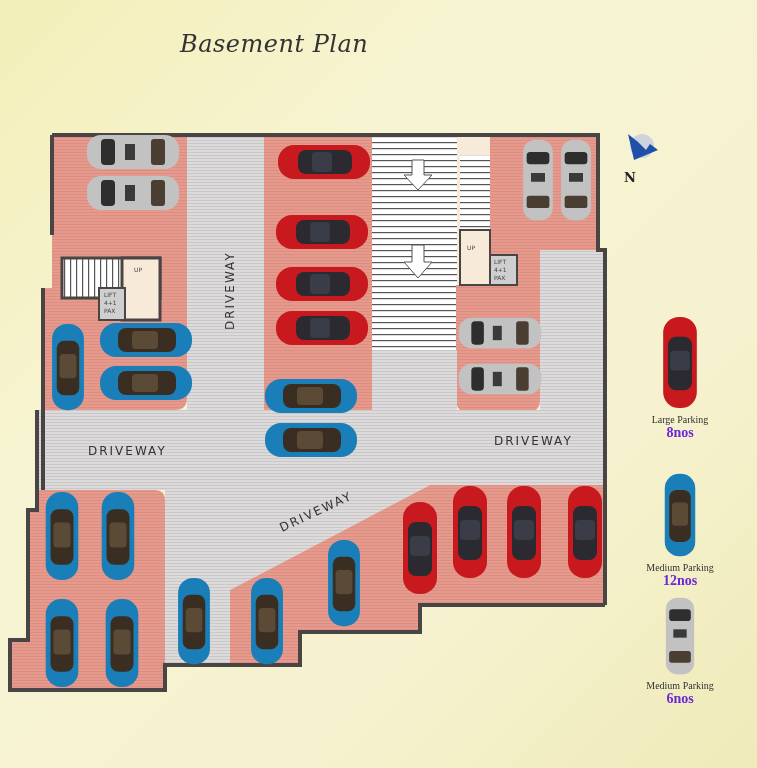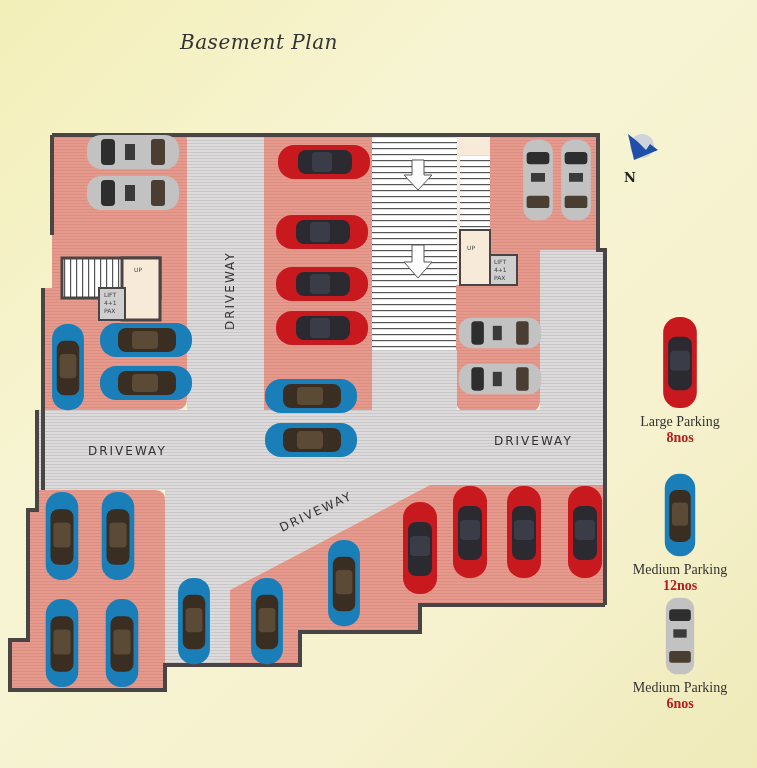--- a/index.html
+++ b/index.html
@@ -1,27 +1,27 @@
 <!DOCTYPE html>
 <html><head>
 <meta charset="utf-8">
 <style>
   html,body{margin:0;padding:0;}
   body{width:757px;height:768px;position:relative;overflow:hidden;
     background:linear-gradient(135deg,#f3efb8 0%,#f7f4d4 35%,#f6f2cf 70%,#efeab8 100%);
     font-family:"Liberation Serif",serif;}
-  .title{position:absolute;left:180px;top:30px;font-family:"DejaVu Serif",serif;font-style:italic;font-size:20px;color:#333;letter-spacing:0.5px;}
+  .title{position:absolute;left:180px;top:30px;font-family:"DejaVu Serif",serif;font-style:italic;font-size:24px;color:#333;letter-spacing:0.5px;}
   .compass{position:absolute;left:624px;top:130px;width:40px;height:52px;}
   .compass-n{position:absolute;left:624px;top:170px;font-family:"DejaVu Serif",serif;font-weight:bold;font-size:13px;color:#222;}
   svg.plan{position:absolute;left:0;top:0;}
   .drive-label{font-family:"DejaVu Sans",sans-serif;font-size:12px;letter-spacing:2px;fill:#333;}
   .small-label{font-family:"DejaVu Sans",sans-serif;font-size:6px;fill:#444;}
   .legend{position:absolute;left:620px;text-align:center;width:120px;}
-  .legend .name{font-family:"Liberation Serif",serif;font-size:14px;color:#333;}
-  .legend .count{font-family:"Liberation Serif",serif;font-size:14px;font-weight:bold;color:#b91c1c;}
+  .legend .name{font-family:"Liberation Serif",serif;font-size:10px;color:#333;}
+  .legend .count{font-family:"Liberation Serif",serif;font-size:14px;font-weight:bold;color:#6d28d9;}
 </style>
 </head>
 <body>
 
 <div class="title">Basement Plan</div>
 
 <svg class="compass" viewBox="0 0 40 52">
   <circle cx="18" cy="16" r="12" fill="#cfd3dc"></circle>
   <polygon points="4,4 10,30 34,20 26,14 22,20 14,12" fill="#1f4fa8"></polygon>
 </svg>

